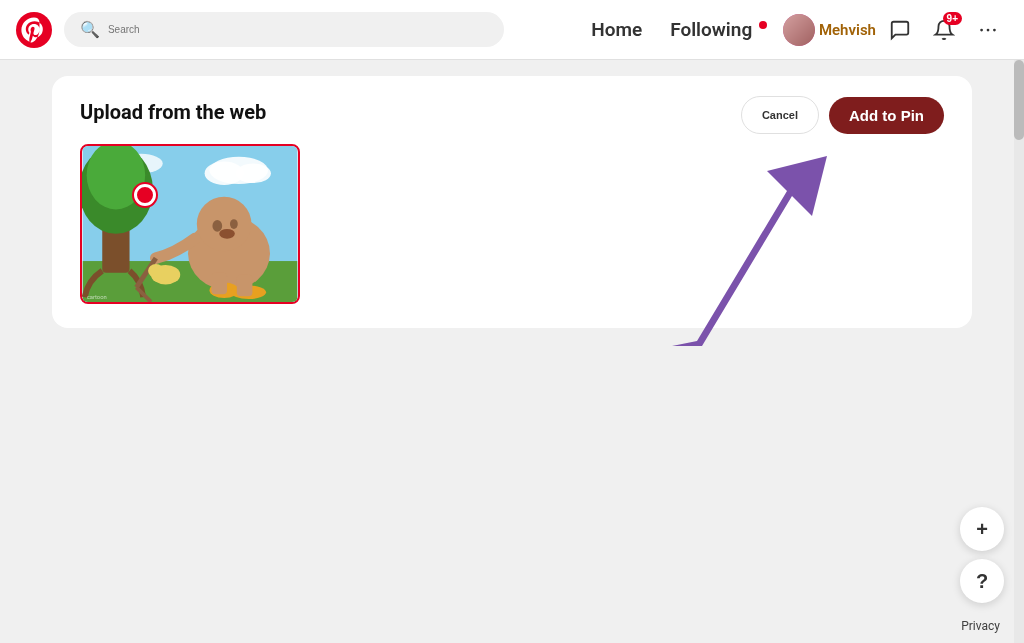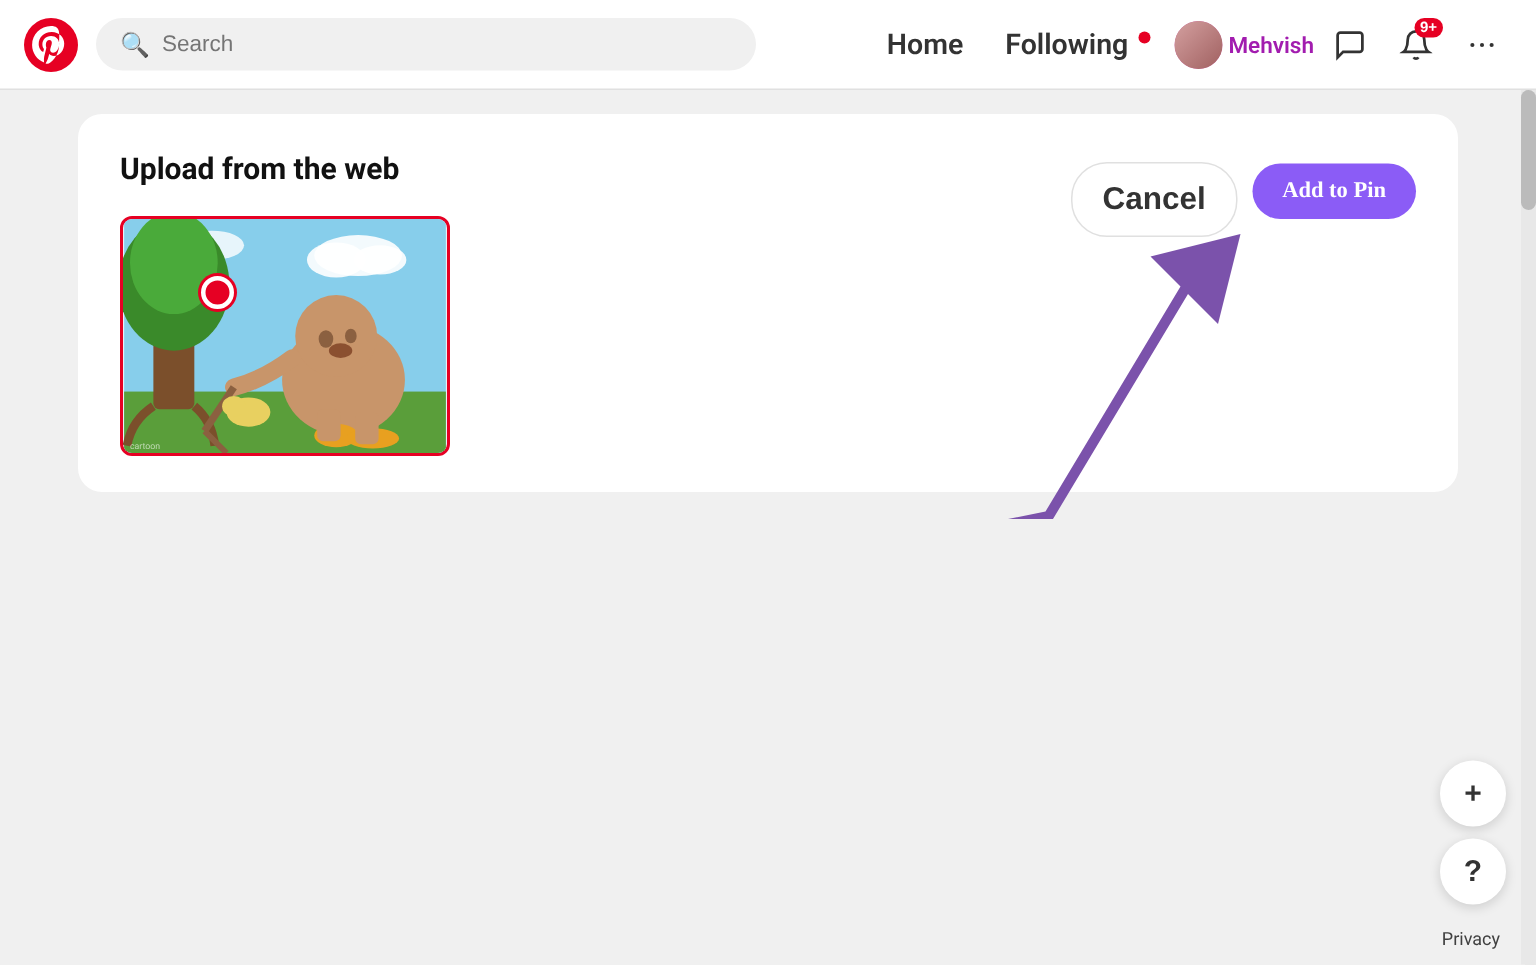--- a/index.html
+++ b/index.html
@@ -44,21 +44,21 @@
 
     .search-icon-wrap {
       color: #767676;
       font-size: 16px;
     }
 
     .search-input {
       border: none;
       background: transparent;
       outline: none;
-      font-size: 15px;
+      font-size: 10px;
       color: #737373;
       width: 100%;
     }
 
     .nav-right {
       display: flex;
       align-items: center;
       gap: 4px;
       margin-left: auto;
     }
@@ -110,21 +110,21 @@
     .avatar-img {
       width: 32px;
       height: 32px;
       border-radius: 50%;
       background: linear-gradient(135deg, #d4a0a0, #a06060);
     }
 
     .user-name {
       font-size: 15px;
       font-weight: 600;
-      color: #a21caf;
+      color: #a16207;
       margin-left: 4px;
       cursor: pointer;
     }
 
     .notification-badge {
       position: absolute;
       top: 2px;
       right: 2px;
       background: #e60023;
       color: #fff;
@@ -170,37 +170,35 @@
       display: flex;
       align-items: center;
       gap: 10px;
     }
 
     .cancel-btn {
       padding: 12px 20px;
       border: 1px solid #e0e0e0;
       border-radius: 24px;
       background: #fff;
-      font-size: 21px;
+      font-size: 11px;
       font-weight: 600;
       color: #333;
       cursor: pointer;
-      margin-top: 12px;
     }
 
     .add-to-pin-btn {
       padding: 10px 20px;
       border: none;
       border-radius: 24px;
-      background: #8b5cf6;
+      background: #7f1d1d;
       font-size: 15px;
       font-weight: 700;
       color: #fff;
       cursor: pointer;
-      font-family: Liberation Serif, serif;
     }
 
     
     .image-preview {
       width: 220px;
       height: 160px;
       border: 2px solid #e60023;
       border-radius: 8px;
       overflow: hidden;
       position: relative;

